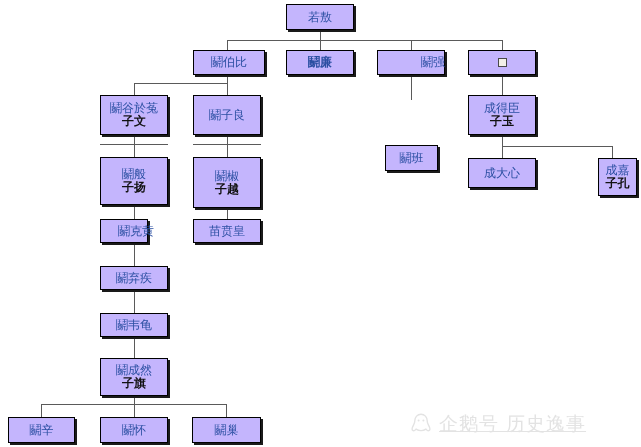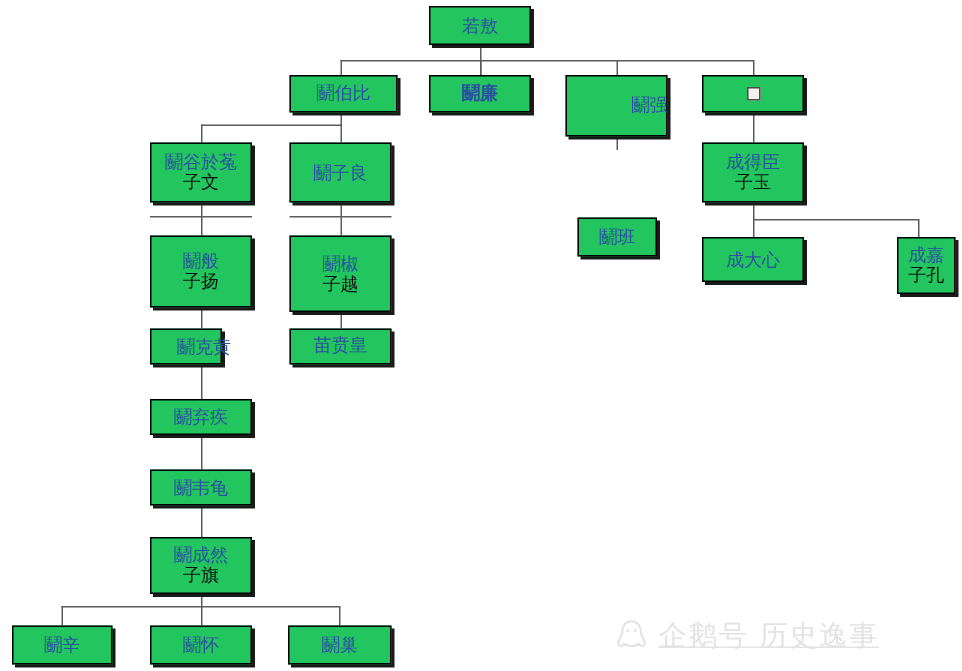--- a/index.html
+++ b/index.html
@@ -13,40 +13,41 @@
 
   
   .ln{position:absolute;background:#5a5a5a;}
   .ln.v{width:1px;}
   .ln.h{height:1px;}
 
   
   .node{
     position:absolute;
     box-sizing:border-box;
-    background:#22c55e;
+    background:#c4b5fd;
     border:1px solid #000000;
     box-shadow:2px 2px 0 0 #1a1a1a;
     display:flex;
     flex-direction:column;
     align-items:center;
     justify-content:center;
     line-height:1.08;
     text-align:left;
     white-space:nowrap;
   }
   .node .l1{
     color:#2b4fa2;
     font-size:12px;
     letter-spacing:0px;
   }
   .node .l2{
     color:#111111;
     font-size:12px;
     letter-spacing:0px;
+    font-weight:bold;
   }
   .tofubox{
     display:inline-block;
     width:7px;height:7px;
     border:1px solid #4a4a4a;
     background:#f2f0e8;
   }
 
   
   #watermark{
@@ -113,21 +114,21 @@
   <div class="node" style="left:286px;top:4px;width:68px;height:26px;">
     <span class="l1">若敖</span>
   </div>
 
   <div class="node" style="left:193px;top:50px;width:72px;height:25px;">
     <span class="l1">鬬伯比</span>
   </div>
   <div class="node" style="left:286px;top:50px;width:68px;height:25px;font-weight:bold;">
     <span class="l1">鬬廉</span>
   </div>
-  <div class="node" style="left:377px;top:50px;width:68px;height:41px;padding-left:44px;">
+  <div class="node" style="left:377px;top:50px;width:68px;height:25px;padding-left:44px;">
     <span class="l1">鬬强</span>
   </div>
   <div class="node tofu" style="left:468px;top:50px;width:68px;height:25px;">
     <span class="tofubox"></span>
   </div>
 
   <div class="node" style="left:100px;top:95px;width:68px;height:40px;">
     <span class="l1">鬬谷於菟</span>
     <span class="l2">子文</span>
   </div>
@@ -154,21 +155,21 @@
     <span class="l1">成大心</span>
   </div>
   <div class="node" style="left:598px;top:158px;width:39px;height:38px;">
     <span class="l1">成嘉</span>
     <span class="l2">子孔</span>
   </div>
 
   <div class="node" style="left:100px;top:219px;width:48px;height:24px;padding-left:24px;">
     <span class="l1">鬬克黄</span>
   </div>
-  <div class="node" style="left:193px;top:219px;width:68px;height:24px;font-family:Liberation Mono, monospace;">
+  <div class="node" style="left:193px;top:219px;width:68px;height:24px;">
     <span class="l1">苗贲皇</span>
   </div>
 
   <div class="node" style="left:100px;top:266px;width:68px;height:24px;">
     <span class="l1">鬬弃疾</span>
   </div>
   <div class="node" style="left:100px;top:313px;width:68px;height:24px;">
     <span class="l1">鬬韦龟</span>
   </div>
   <div class="node" style="left:100px;top:358px;width:68px;height:38px;">

